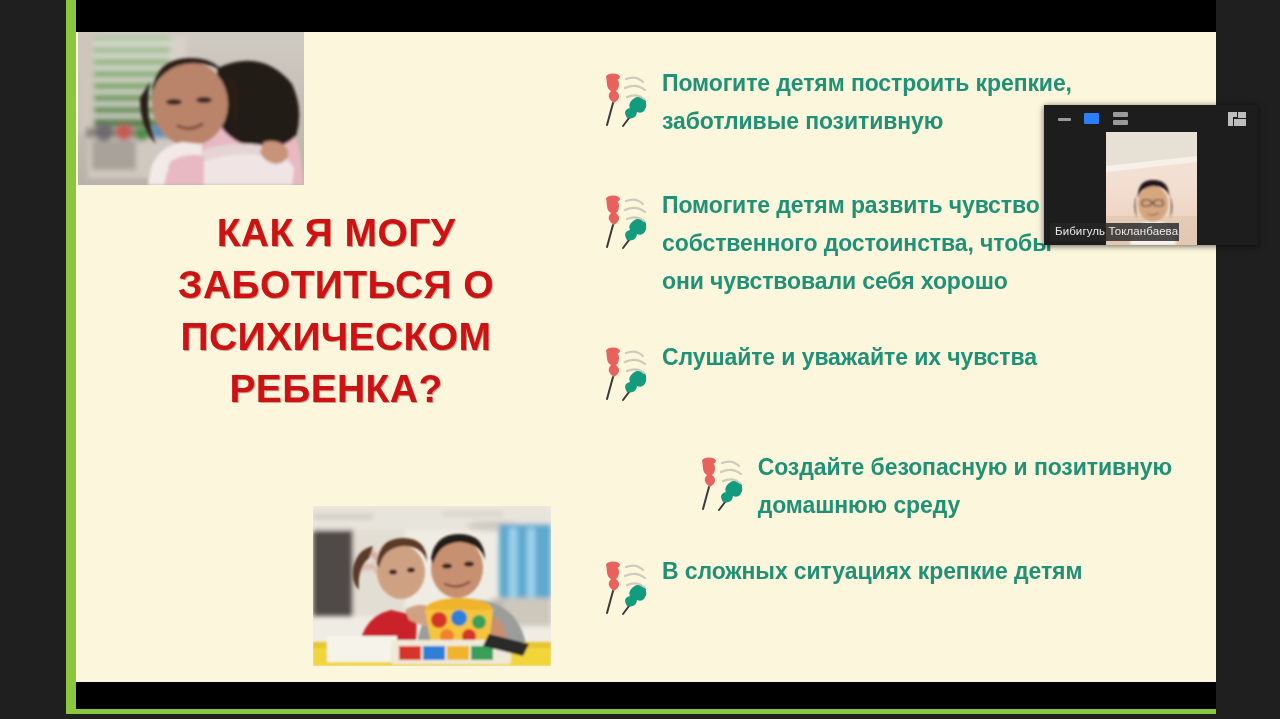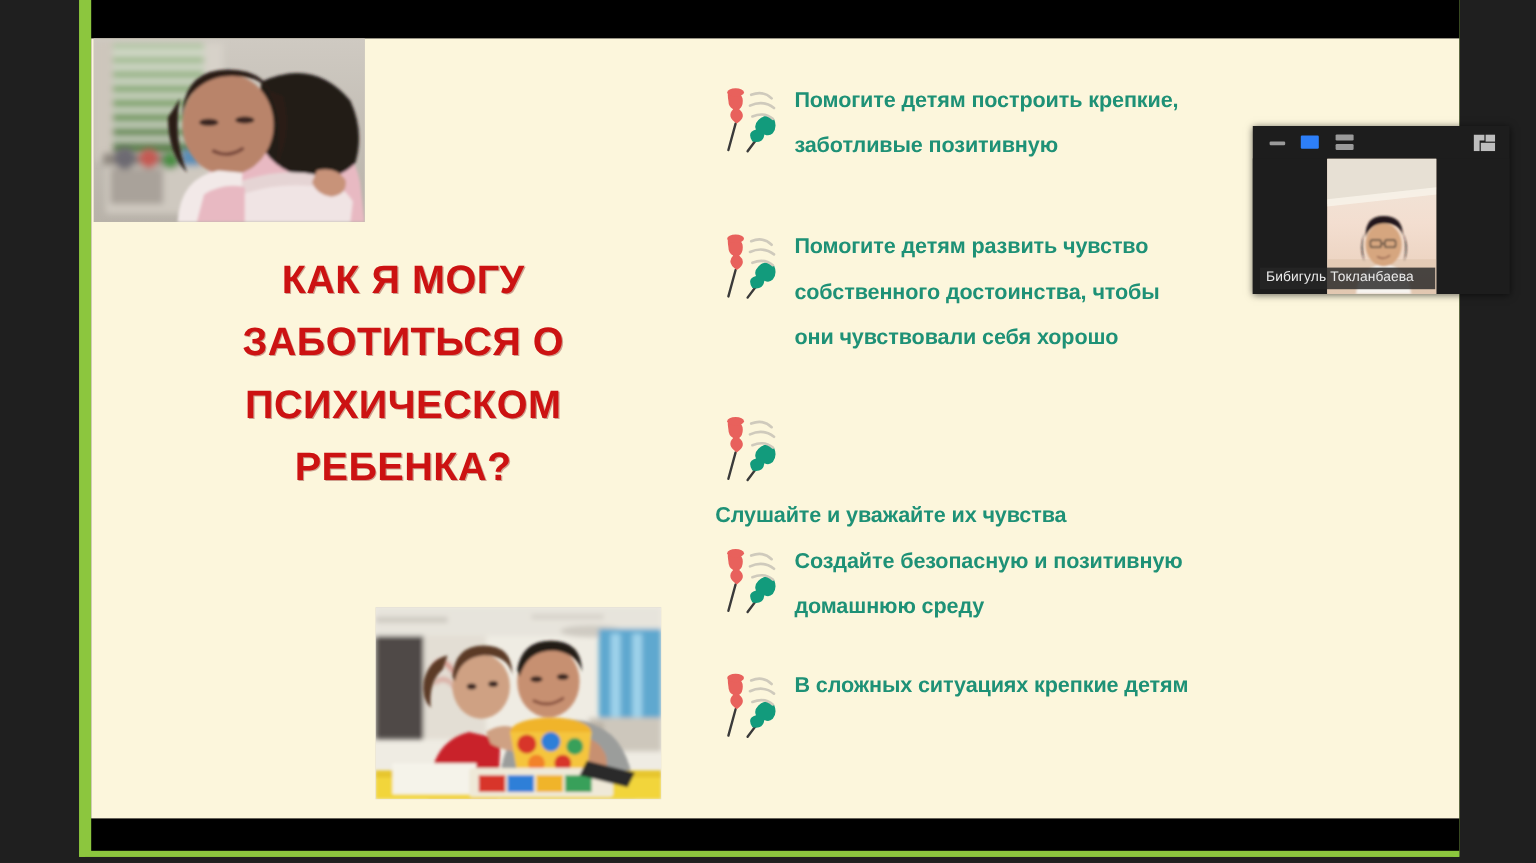--- a/index.html
+++ b/index.html
@@ -78,21 +78,21 @@
 
   #slide-title {
     position: absolute;
     left: 60px;
     top: 175px;
     width: 400px;
     text-align: center;
     color: #CC1212;
     font-family: "Liberation Sans", sans-serif;
     font-weight: bold;
-    font-size: 33px;
+    font-size: 39px;
     line-height: 52px;
     letter-spacing: 0.4px;
     text-shadow: 1px 1px 0 rgba(120,0,0,0.35);
   }
   #slide-title .tline { display:block; white-space: nowrap; }
 
   
   #bullets {
     position: absolute;
     left: 520px;
@@ -109,21 +109,21 @@
     width: 56px;
     height: 70px;
     margin-right: 10px;
     margin-top: 2px;
   }
   .bullet-icon svg { display:block; width: 56px; height: 70px; }
   .bullet-text {
     color: #1E9176;
     font-family: "Liberation Sans", sans-serif;
     font-weight: bold;
-    font-size: 18px;
+    font-size: 23px;
     line-height: 38px;
     letter-spacing: -0.1px;
   }
   .bullet-text .bline { display: block; white-space: nowrap; }
 
   
   #video-window {
     position: absolute;
     left: 1044px;
     top: 105px;
@@ -176,21 +176,21 @@
     top: 0px;
     width: 91px;
     height: 113px;
     overflow: hidden;
     background: #e8d3bd;
   }
   #participant-name {
     position: absolute;
     left: 6px;
     bottom: 4px;
-    padding: 2px 18px 3px 5px;
+    padding: 2px 1px 3px 5px;
     background: rgba(38,38,38,0.82);
     color: #e9e9e9;
     font-family: "Liberation Sans", sans-serif;
     font-size: 11.5px;
     line-height: 13px;
     white-space: nowrap;
     letter-spacing: 0.1px;
   }
 </style>
 </head>
@@ -393,21 +393,21 @@
                 </g>
               </svg>
             </span>
             <span class="bullet-text">
               <span class="bline">Помогите детям развить чувство</span>
               <span class="bline">собственного достоинства, чтобы</span>
               <span class="bline">они чувствовали себя хорошо</span>
             </span>
           </div>
 
-          <div class="bullet" style="top:288px;left:0;width:560px;flex-direction:column;">
+          <div class="bullet" style="top:288px;left:0;width:560px;">
             <span class="bullet-icon">
               <svg viewBox="0 0 56 70">
                 <g>
                   <path d="M17 37 L11 59" stroke="#3a3a3a" stroke-width="2" stroke-linecap="round"></path>
                   <path d="M11 10 Q23 10 23 18 Q23 23 20 25 Q27 31 18 37 Q9 31 15 25 Q11 23 11 18 Q10 12 11 10 Z" fill="#E8615C"></path>
                   <ellipse cx="17" cy="11" rx="7" ry="3.5" fill="#E8615C"></ellipse>
                 </g>
                 <g>
                   <path d="M27 60 L36 48" stroke="#3a3a3a" stroke-width="2" stroke-linecap="round"></path>
                   <path d="M49 33 Q42 28 36 34 Q32 38 34 42 Q26 44 31 52 Q40 54 41 46 Q45 48 48 45 Q52 40 49 33 Z" fill="#129B7C"></path>
@@ -417,21 +417,21 @@
                   <path d="M29 22 Q40 17 49 24"></path>
                   <path d="M31 31 Q41 27 48 33"></path>
                 </g>
               </svg>
             </span>
             <span class="bullet-text">
               <span class="bline">Слушайте и уважайте их чувства</span>
             </span>
           </div>
 
-          <div class="bullet" style="top:398px;left:0;width:560px;">
+          <div class="bullet" style="top:398px;left:16px;width:560px;justify-content:flex-end;">
             <span class="bullet-icon">
               <svg viewBox="0 0 56 70">
                 <g>
                   <path d="M17 37 L11 59" stroke="#3a3a3a" stroke-width="2" stroke-linecap="round"></path>
                   <path d="M11 10 Q23 10 23 18 Q23 23 20 25 Q27 31 18 37 Q9 31 15 25 Q11 23 11 18 Q10 12 11 10 Z" fill="#E8615C"></path>
                   <ellipse cx="17" cy="11" rx="7" ry="3.5" fill="#E8615C"></ellipse>
                 </g>
                 <g>
                   <path d="M27 60 L36 48" stroke="#3a3a3a" stroke-width="2" stroke-linecap="round"></path>
                   <path d="M49 33 Q42 28 36 34 Q32 38 34 42 Q26 44 31 52 Q40 54 41 46 Q45 48 48 45 Q52 40 49 33 Z" fill="#129B7C"></path>

